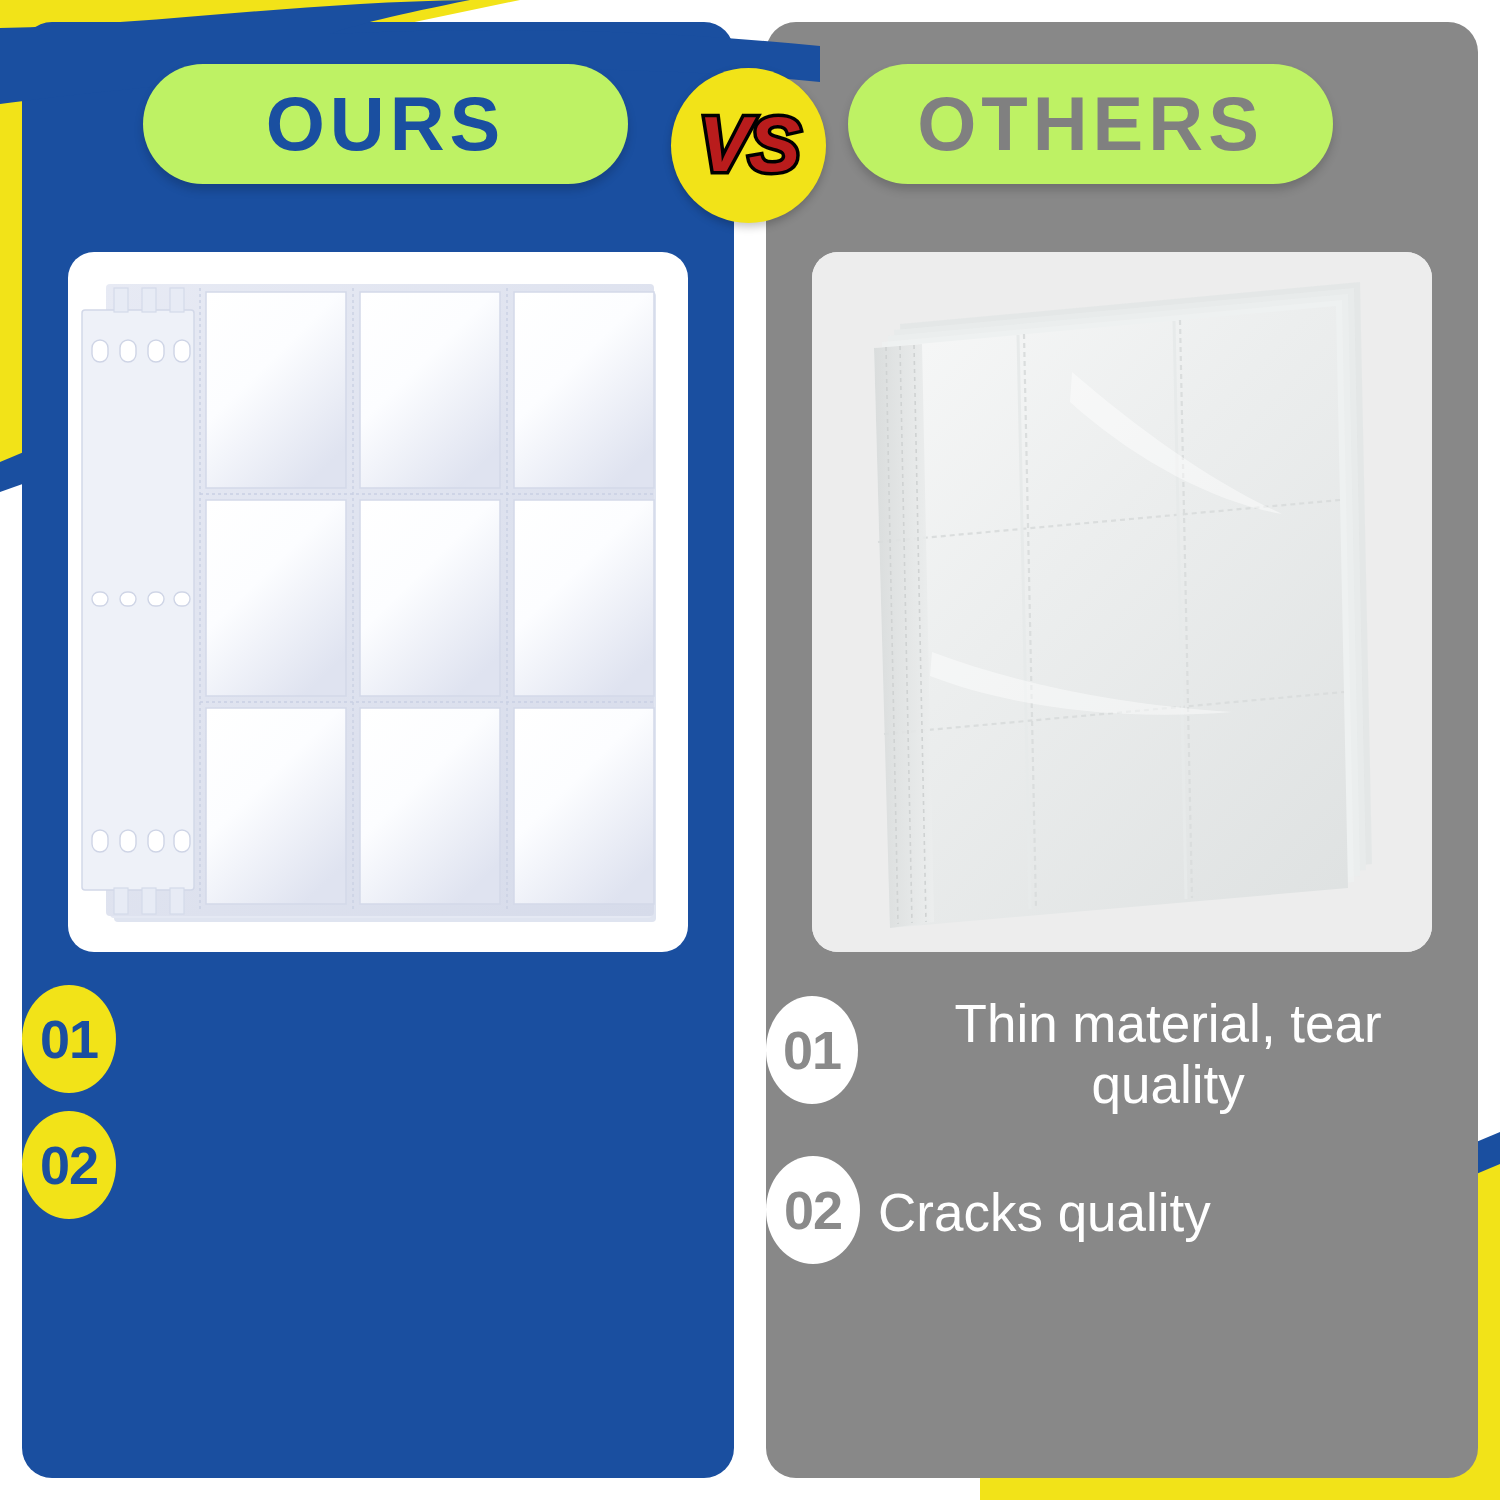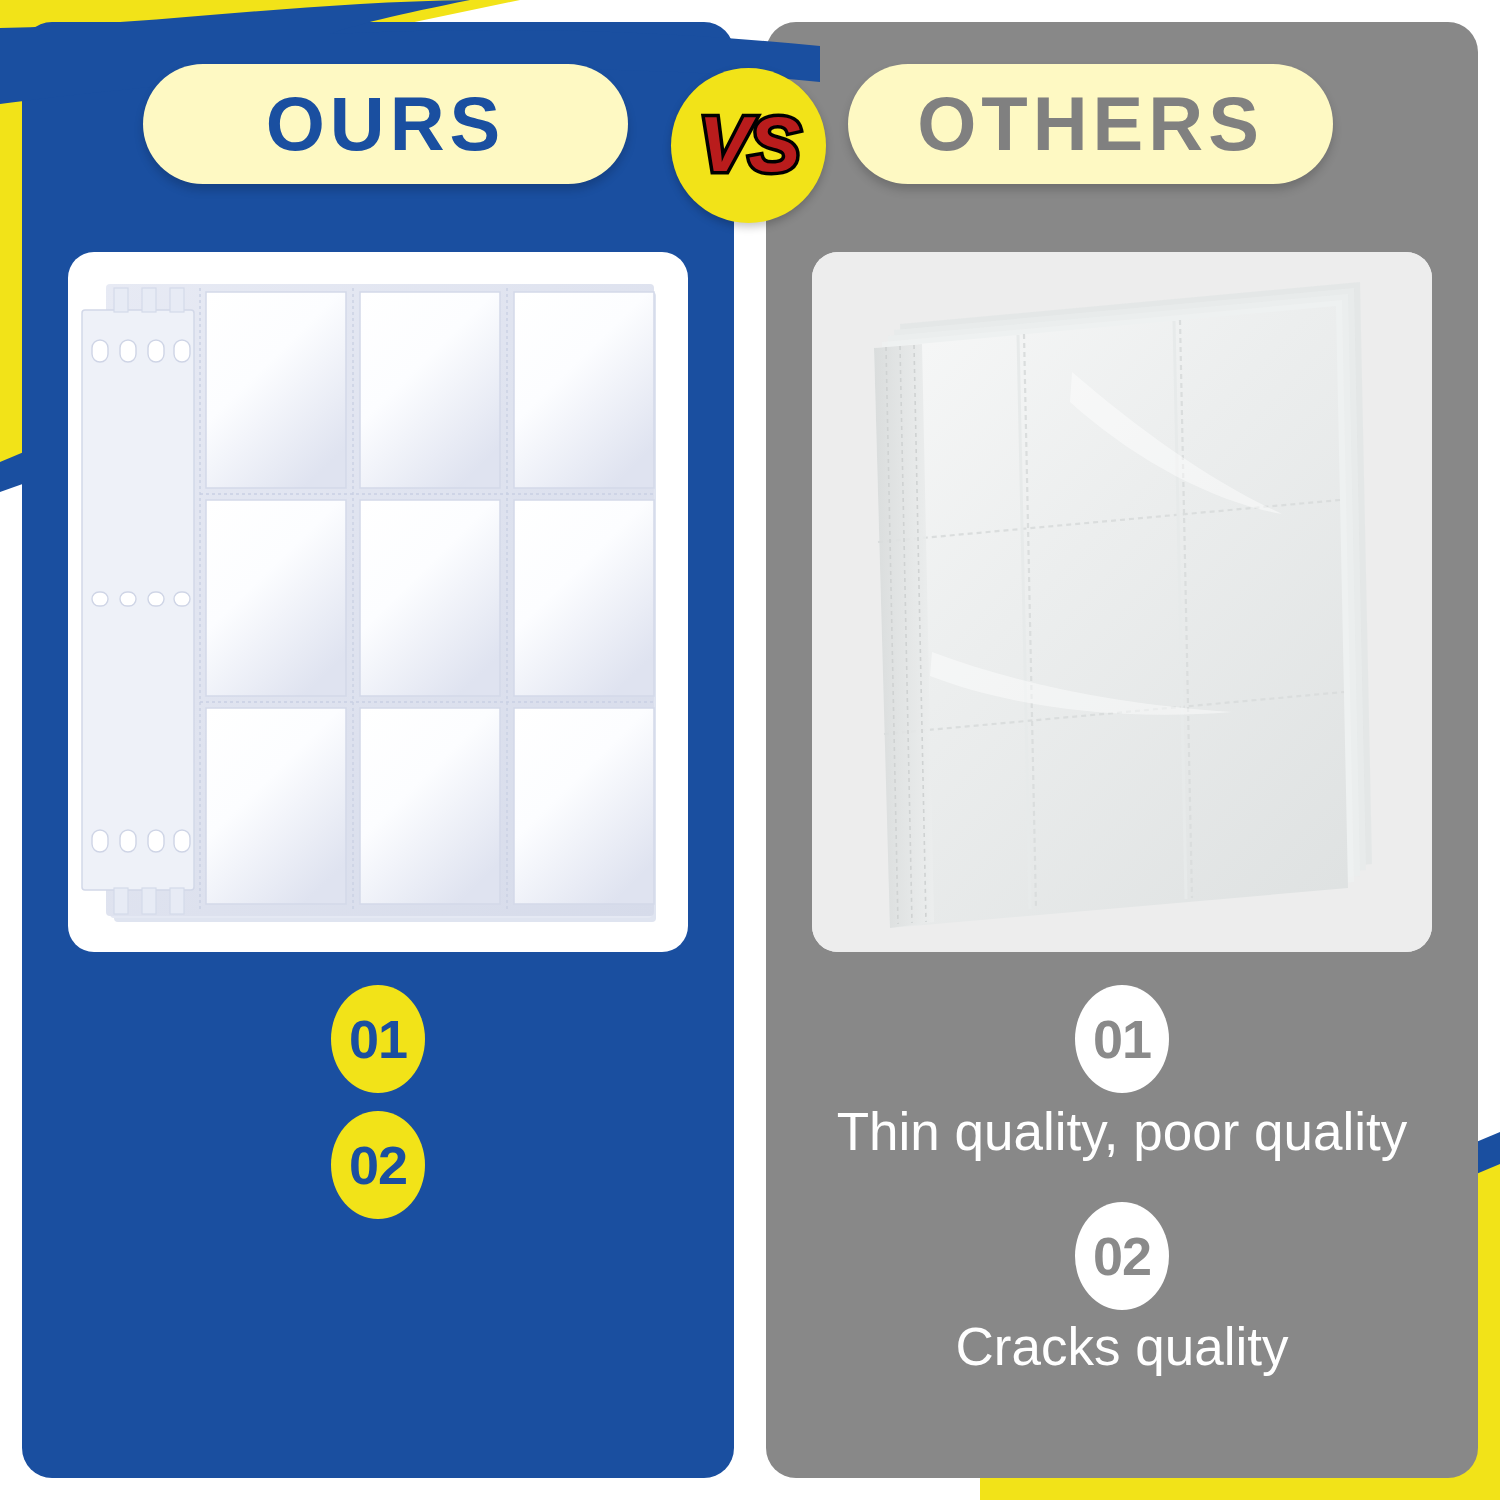--- a/index.html
+++ b/index.html
@@ -29,21 +29,21 @@
 
   
   #swoosh { position:absolute; left:0; top:0; width:1000px; height:120px; z-index:3; pointer-events:none; }
 
   
   .pill {
     position:absolute;
     top:64px;
     height:120px;
     border-radius:60px;
-    background:#fef9c3;
+    background:#bef264;
     display:flex;
     align-items:center;
     justify-content:center;
     box-shadow:0 6px 10px rgba(0,0,0,0.18);
     z-index:5;
   }
   #pill-ours  { left:143px; width:485px; }
   #pill-other { left:848px; width:485px; }
   .pill-label {
     font-size:76px;
@@ -105,21 +105,21 @@
   .features {
     position:absolute;
     width:712px;
     top:985px;
     z-index:5;
     text-align:center;
   }
   #features-ours  { left:22px; }
   #features-other { left:766px; }
 
-  .feature { display:flex; flex-direction:column; align-items:center;justify-content:space-between; }
+  .feature { display:flex; flex-direction:row; align-items:center; }
 
   .badge {
     width:94px;
     height:108px;
     border-radius:50%;
     display:flex;
     align-items:center;
     justify-content:center;
     font-size:54px;
     font-weight:bold;
@@ -303,21 +303,21 @@
     <g fill="#ffffff" opacity="0.45">
       <path d="M260,120 C330,180 400,230 470,262 C400,250 320,206 258,150 Z"></path>
       <path d="M120,400 C200,430 300,452 420,460 C300,470 190,452 118,424 Z"></path>
     </g>
   </svg>
 </div>
 
 <div class="features" id="features-other">
   <div class="feature">
     <div class="badge badge-other">01</div>
-    <div class="feature-text" id="feat-other-1">Thin quality, poor quality</div>
+    <div class="feature-text" id="feat-other-1">Thin material, tear quality</div>
   </div>
   <div class="gap-2"></div>
   <div class="feature">
     <div class="badge badge-other">02</div>
     <div class="feature-text">Cracks quality</div>
   </div>
 </div>
 
 <div id="vs-badge">
   <span id="vs-text">VS</span>

